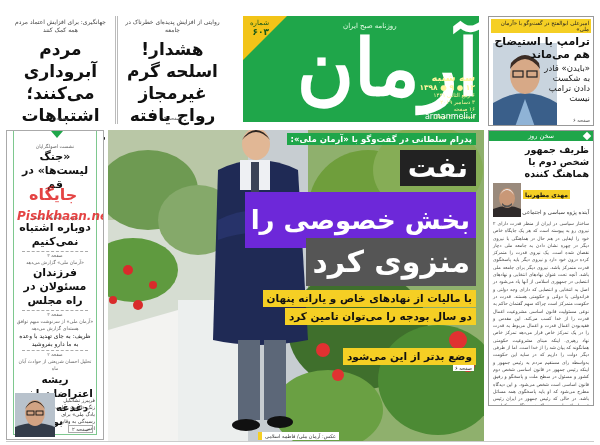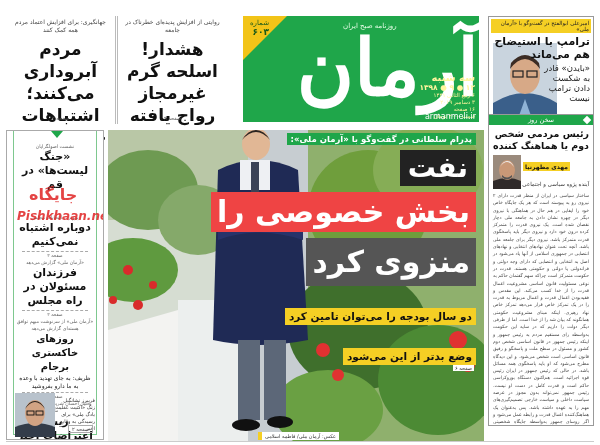--- a/index.html
+++ b/index.html
@@ -30,21 +30,21 @@
 
   
   #rtbox { left: 488px; top: 16px; width: 106px; height: 110px; border: 1px solid #999; background: #fff; overflow: hidden; }
   #rtbox .kicker { background: #f5cf24; font-size: 5.5px; color: #222; padding: 1px 2px; text-align: right; margin: 2px; }
   #rtbox .headline { font-size: 11px; font-weight: bold; line-height: 13px; text-align: right; padding: 0 3px; position: relative; z-index: 2; }
   #rtbox .sub { font-size: 8.5px; line-height: 10px; text-align: right; padding: 2px 3px; width: 54px; margin-right: 0; position: relative; z-index: 2; color: #222; }
   #rtbox .photo { position: absolute; left: 4px; top: 26px; width: 64px; height: 84px; }
   #rtbox .page { position: absolute; right: 3px; bottom: 2px; font-size: 5px; color: #555; }
 
   
-  #rcol { left: 488px; top: 114px; width: 106px; height: 312px; border: 1px solid #999; overflow: hidden; background: #fff; }
+  #rcol { left: 488px; top: 130px; width: 106px; height: 276px; border: 1px solid #999; overflow: hidden; background: #fff; }
   #rcol .bar { height: 10px; background: #1fa64a; color: #fff; font-size: 6.5px; text-align: center; line-height: 10px; position: relative; }
   #rcol .bar .dia { position: absolute; right: 3px; top: 2px; width: 6px; height: 6px; background: #fff; transform: rotate(45deg); }
   #rcol .headline { font-size: 9.5px; font-weight: bold; line-height: 12px; text-align: right; padding: 3px 4px 0; }
   #rcol .author-row { position: relative; height: 40px; }
   #rcol .author-photo { position: absolute; left: 4px; top: 3px; width: 28px; height: 34px; }
   #rcol .author-name { position: absolute; left: 34px; top: 10px; background: #f5cf24; font-size: 6px; padding: 1px 2px; font-weight: bold; }
   #rcol .author-role { position: absolute; right: 4px; top: 29px; font-size: 5.5px; color: #333; }
   #rcol .body { font-size: 4.6px; line-height: 7.3px; color: #444; text-align: justify; padding: 0 4px; }
 
   
@@ -60,21 +60,21 @@
   .watermark-ar { position: absolute; left: 22px; top: 54px; color: #e02424; font-size: 16px; font-weight: bold; opacity: 0.85; }
   #lcol .lphoto { position: absolute; left: 8px; top: 262px; width: 40px; height: 44px; }
   #lcol .lcap { position: absolute; right: 8px; top: 266px; width: 40px; font-size: 5px; line-height: 7px; text-align: right; color: #333; }
   #lcol .lpage { position: absolute; right: 10px; bottom: 6px; font-size: 5px; border: 1px solid #aaa; padding: 0 3px; color: #444; }
 
   
   #mainphoto { left: 108px; top: 130px; width: 376px; height: 312px; overflow: hidden; background: #dfe6dd; }
   #mainphoto .bgfoliage { position: absolute; inset: 0; }
   #mainphoto .kicker { position: absolute; right: 8px; top: 3px; background: #1fa64a; color: #fff; font-size: 8.5px; padding: 1px 4px; font-weight: bold; }
   #mainphoto .h1 { position: absolute; right: 8px; top: 20px; background: #222; color: #fff; font-size: 28px; font-weight: bold; padding: 0 8px; line-height: 36px; }
-  #mainphoto .h2 { position: absolute; right: 8px; top: 62px; background: #ef4444; color: #fff; font-size: 30px; font-weight: bold; padding: 0 6px; line-height: 40px; letter-spacing: -1px; }
+  #mainphoto .h2 { position: absolute; right: 8px; top: 62px; background: #6d28d9; color: #fff; font-size: 26px; font-weight: bold; padding: 8px 6px; line-height: 40px; letter-spacing: -1px; }
   #mainphoto .h3 { position: absolute; right: 8px; top: 108px; background: #555; color: #fff; font-size: 30px; font-weight: bold; padding: 5px 6px; line-height: 38px; }
   #mainphoto .y { position: absolute; right: 8px; background: #f5cf24; color: #111; font-size: 10.5px; font-weight: bold; padding: 1px 4px; line-height: 15px; }
   #mainphoto .credit { position: absolute; left: 150px; bottom: 2px; background: #fff; color: #333; font-size: 5px; padding: 1px 3px; border-left: 4px solid #f5cf24; }
   #mainphoto .pg { position: absolute; right: 10px; top: 235px; background: #fff; font-size: 5px; padding: 0 2px; color: #333; }
 
   
   #footline { left: 6px; top: 441px; width: 588px; height: 1px; background: #ccc; }
 </style>
 </head>
 <body>
@@ -123,21 +123,21 @@
   <div class="headline">ترامپ با استیضاح هم می‌ماند</div>
   <div class="sub" style="margin-right:0;margin-left:auto;">«بایدن» قادر به شکست دادن ترامپ نیست</div>
   <div class="page">صفحه ۶</div>
 </div>
 
 <div class="abs" id="rcol">
   <div class="bar">
     <span>سخن روز</span>
     <span class="dia"></span>
   </div>
-  <div class="headline">رئیس مردمی شخص دوم یا هماهنگ کننده</div>
+  <div class="headline">ظریف جمهور شخص دوم یا هماهنگ کننده</div>
   <div class="author-row">
     <svg class="author-photo" viewBox="0 0 28 34">
       <rect width="28" height="34" fill="#9a8a7c"></rect>
       <path d="M0 34 L0 26 Q14 20 28 26 L28 34 Z" fill="#2f2a2a"></path>
       <ellipse cx="14" cy="15" rx="8" ry="10" fill="#c99877"></ellipse>
       <path d="M7 12 Q14 2 21 12 Q18 6 14 6 Q10 6 7 12Z" fill="#eee"></path>
       <path d="M9 20 Q14 25 19 20 L19 22 Q14 27 9 22Z" fill="#555"></path>
     </svg>
     <div class="author-name">مهدی مطهرنیا</div>
     <div class="author-role">آینده پژوه سیاسی و اجتماعی</div>
@@ -156,21 +156,20 @@
       <div class="headline">دوباره اشتباه نمی‌کنیم</div>
       <div class="page">صفحه ۳</div>
     </div>
     <div class="lblock">
       <div class="kicker">«آرمان ملی» گزارش می‌دهد</div>
       <div class="headline">فرزندان مسئولان در راه مجلس</div>
       <div class="page">صفحه ۳</div>
     </div>
     <div class="lblock">
       <div class="kicker">«آرمان ملی» از سرنوشت مبهم توافق هسته‌ای گزارش می‌دهد</div>
-      <div class="headline" style="font-size:10px;">روزهای خاکستری برجام</div>
       <div class="sub">ظریف: به جای تهدید با وعده به ما دارو بفروشید</div>
       <div class="page">صفحه ۲</div>
     </div>
     <div class="lblock">
       <div class="kicker">تحلیل احسان شریعتی از حوادث آبان ماه</div>
       <div class="headline" style="font-size:10.5px;">ریشه اعتراضات اخیر دغدغه «نان» بود</div>
     </div>
   </div>
   <div class="tri"></div>
   <div class="watermark-ar">جایگاه</div>
@@ -221,19 +220,20 @@
     <rect x="156" y="210" width="22" height="80" fill="#5c6778"></rect>
     <ellipse cx="138" cy="295" rx="14" ry="6" fill="#111"></ellipse>
     <ellipse cx="172" cy="292" rx="13" ry="6" fill="#111"></ellipse>
     <ellipse cx="148" cy="14" rx="14" ry="16" fill="#e1b795"></ellipse>
     <path d="M134 10 Q148 -6 162 10 Q156 0 148 0 Q140 0 134 10Z" fill="#2b2420"></path>
   </svg>
   <div class="kicker">پدرام سلطانی در گفت‌وگو با «آرمان ملی»:</div>
   <div class="h1">نفت</div>
   <div class="h2">بخش خصوصی را</div>
   <div class="h3">منزوی کرد</div>
+  <div class="y" style="top:160px;">با مالیات از نهادهای خاص و یارانه پنهان</div>
   <div class="y" style="top:178px;">دو سال بودجه را می‌توان تامین کرد</div>
   <div class="y" style="top:218px;">وضع بدتر از این می‌شود</div>
   <div class="pg">صفحه ۶</div>
   <div class="credit">عکس: آرمان ملی/ فاطمه اسلامی</div>
 </div>
 
 <div class="abs" id="footline"></div>
 
 </body></html>

